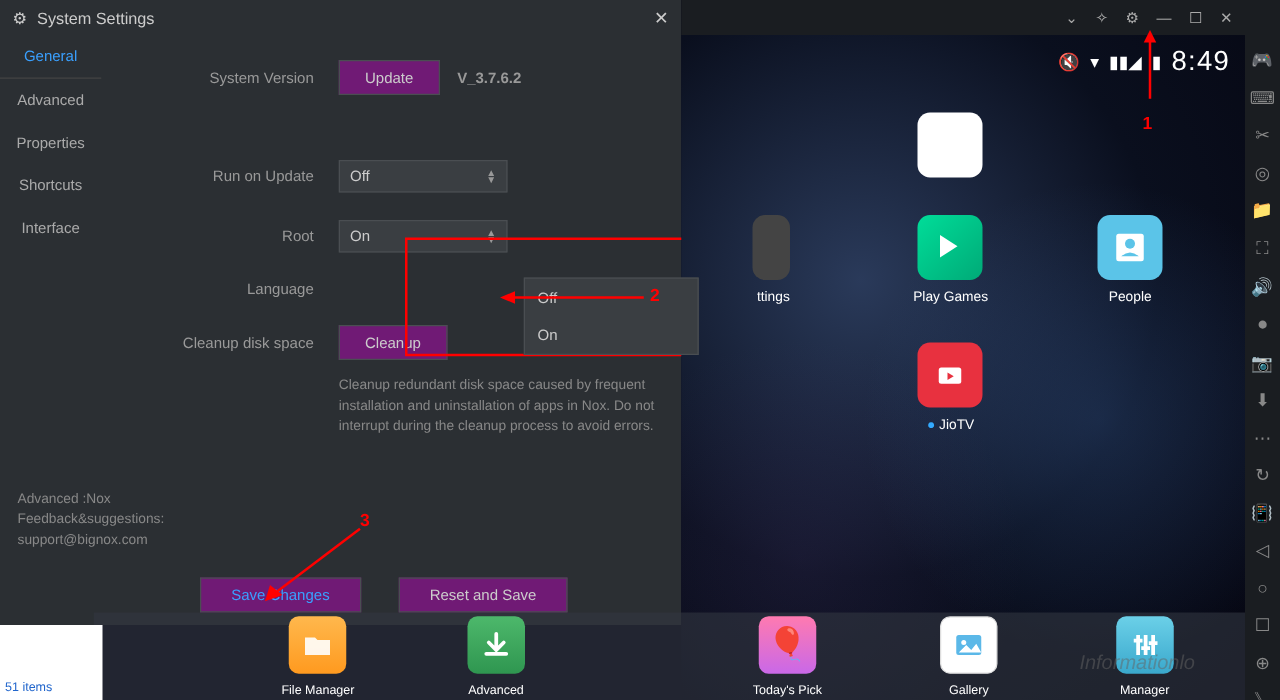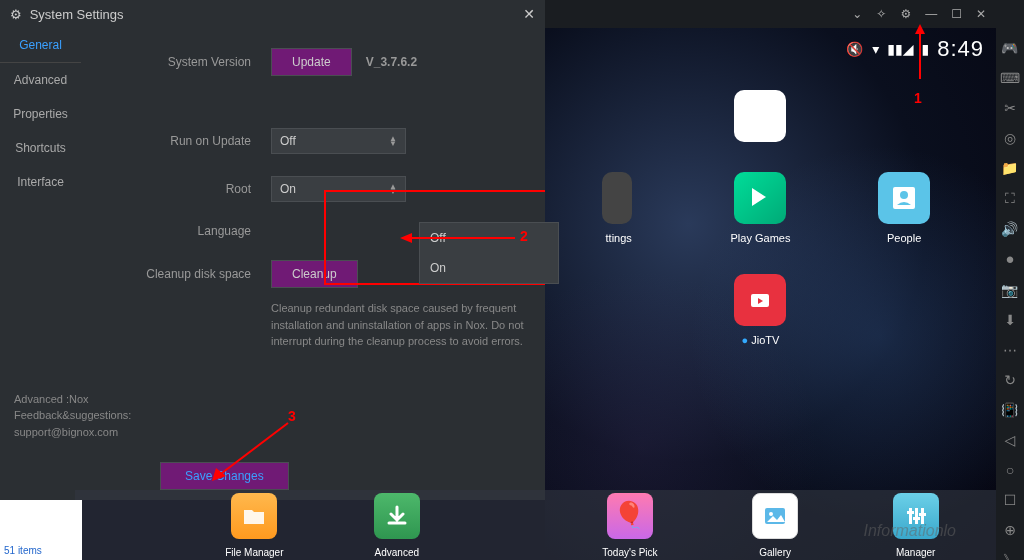--- a/index.html
+++ b/index.html
@@ -220,20 +220,21 @@
   </div>
 
   <div class="settings-footer-info">
     <div>Advanced :Nox</div>
     <div>Feedback&amp;suggestions:</div>
     <div>support@bignox.com</div>
   </div>
 
   <div class="settings-actions">
     <button class="btn btn-primary" style="padding:6px 24px">Save Changes</button>
+    <button class="btn" style="padding:6px 24px">Reset and Save</button>
   </div>
 </div>
 
 <div class="emulator">
   <div class="emu-titlebar">
     <span>⌄</span>
     <span>✧</span>
     <span>⚙</span>
     <span>—</span>
     <span>☐</span>

